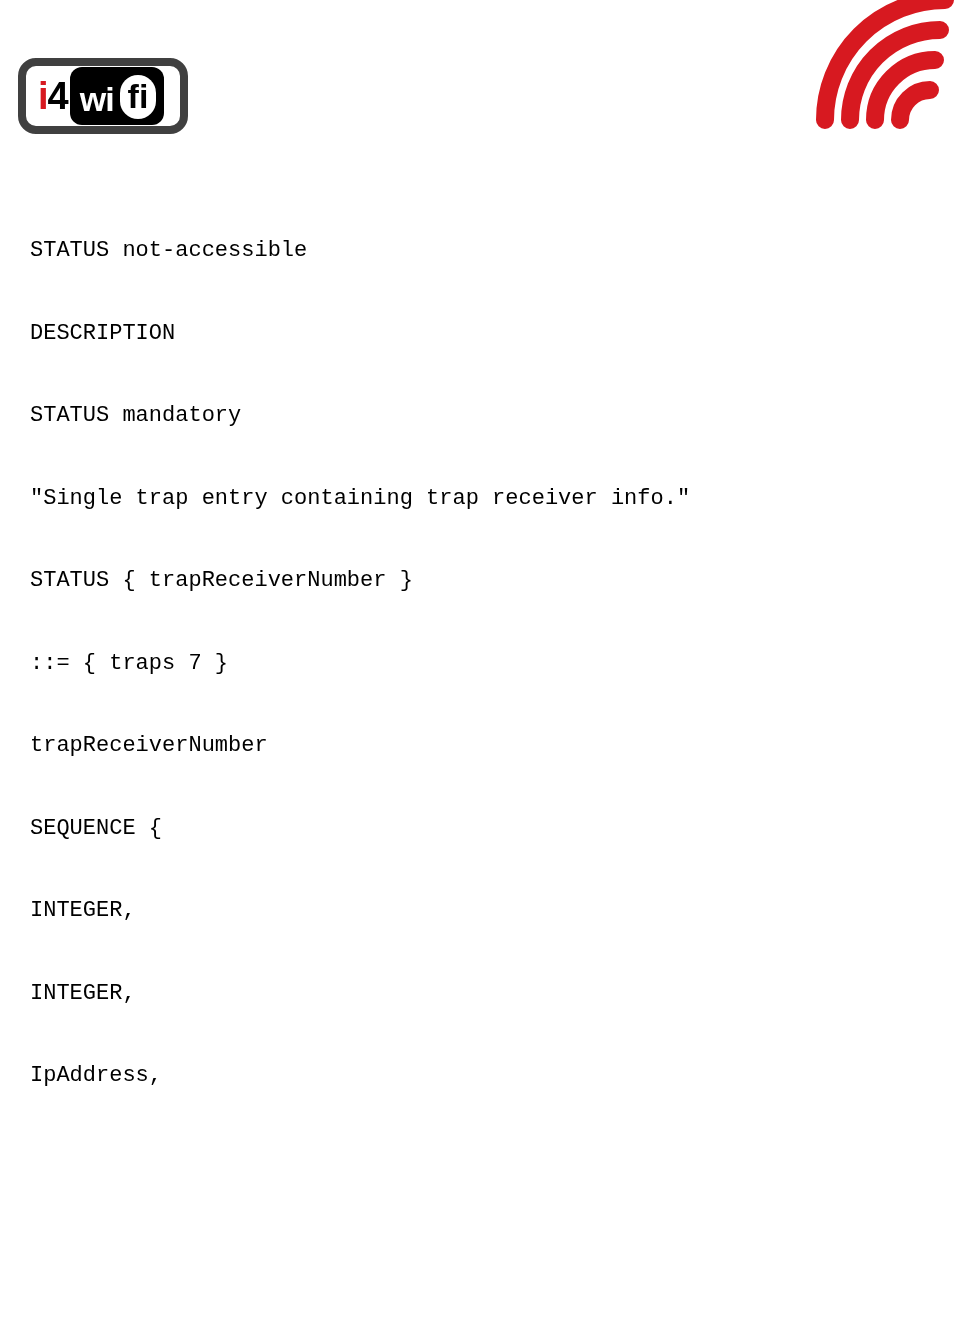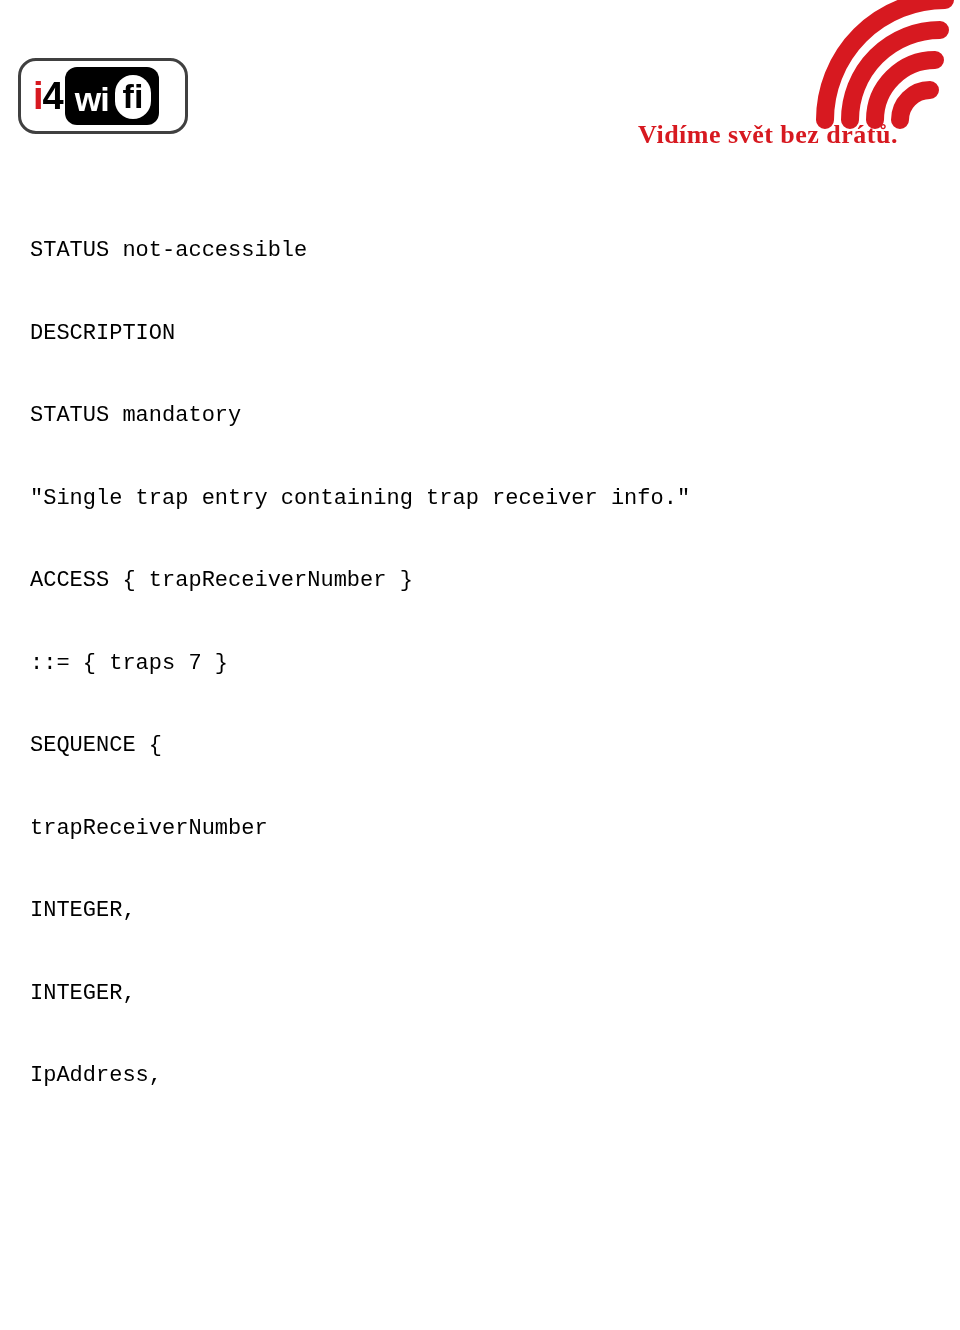--- a/index.html
+++ b/index.html
@@ -25,21 +25,21 @@
   .logo {
     position: absolute;
     left: 18px;
     top: 58px;
     width: 170px;
     height: 76px;
   }
   .logo-box {
     display: flex;
     align-items: center;
-    border: 3px solid #404040;
+    border: 8px solid #404040;
     border-radius: 18px;
     padding: 4px 6px 4px 6px;
     background: #fff;
     box-sizing: border-box;
     height: 76px;
     position: relative;
   }
   .logo-left {
     font-family: Arial, Helvetica, sans-serif;
     font-weight: 900;
@@ -129,32 +129,31 @@
       <svg width="200" height="170" viewBox="0 0 200 170">
         <g fill="none" stroke="#d71920" stroke-width="18" stroke-linecap="round">
           <path d="M 120 150 A 30 30 0 0 1 150 120"></path>
           <path d="M 95 150 A 60 60 0 0 1 155 90"></path>
           <path d="M 70 150 A 90 90 0 0 1 160 60"></path>
           <path d="M 45 150 A 120 120 0 0 1 165 30"></path>
         </g>
       </svg>
     </div>
 
-    <div class="tagline">Vidíme svět bez drátů.</div>
   </div>
 
   <div class="content">
     <span>STATUS not-accessible</span>
     <span>DESCRIPTION</span>
     <span>STATUS mandatory</span>
     <span>"Single trap entry containing trap receiver info."</span>
-    <span>ACCESS { trapReceiverNumber }</span>
+    <span>STATUS { trapReceiverNumber }</span>
     <span>::= { traps 7 }</span>
+    <span>trapReceiverNumber</span>
     <span>SEQUENCE {</span>
-    <span>trapReceiverNumber</span>
     <span>INTEGER,</span>
     <span>INTEGER,</span>
     <span>IpAddress,</span>
     
     
     
     
     
     
     

